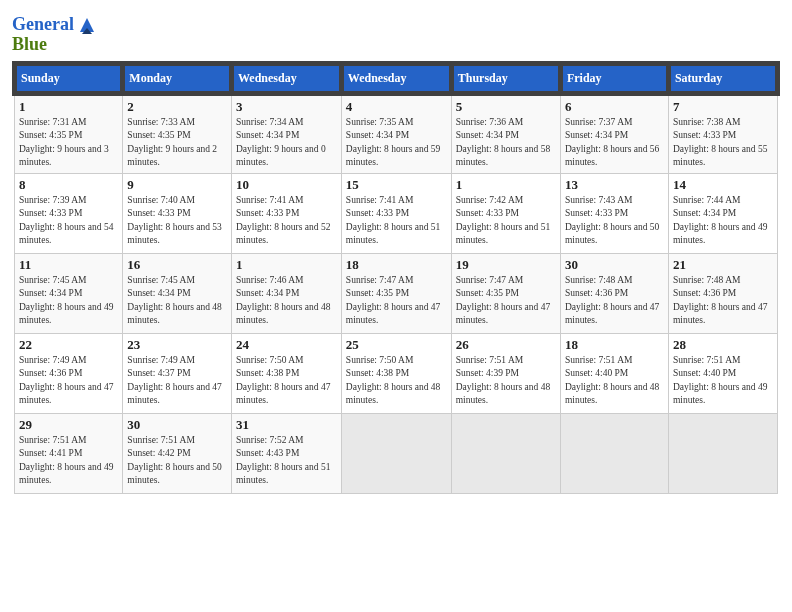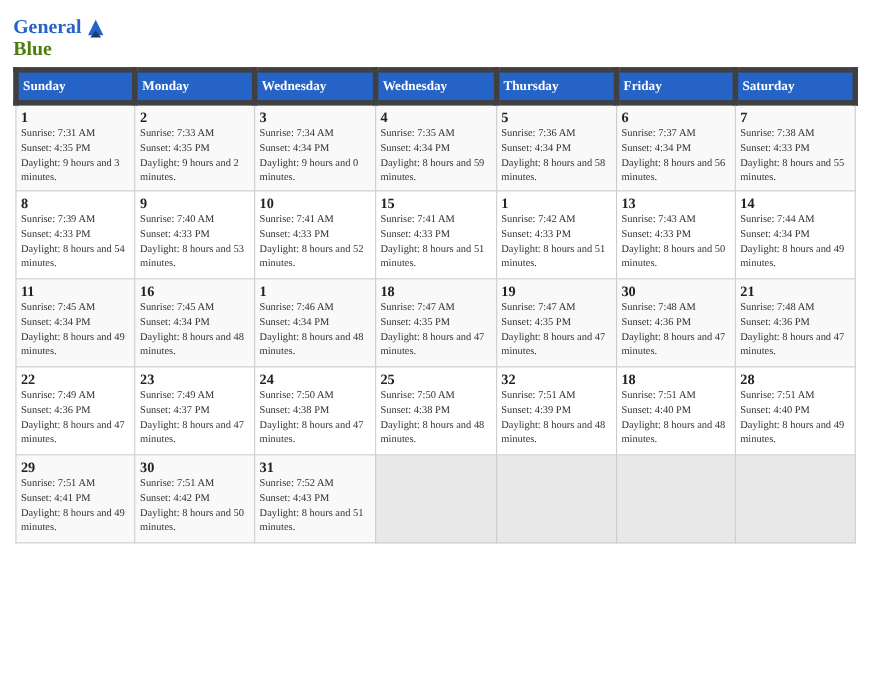--- a/index.html
+++ b/index.html
@@ -332,21 +332,21 @@
         </td>
           <td>
           <span class="day-num">25</span>
           <span class="day-detail">
             Sunrise: 7:50 AM<br>
             Sunset: 4:38 PM<br>
             Daylight: 8 hours and 48 minutes.
           </span>
         </td>
           <td>
-          <span class="day-num">32</span>
+          <span class="day-num">26</span>
           <span class="day-detail">
             Sunrise: 7:51 AM<br>
             Sunset: 4:39 PM<br>
             Daylight: 8 hours and 48 minutes.
           </span>
         </td>
           <td>
           <span class="day-num">18</span>
           <span class="day-detail">
             Sunrise: 7:51 AM<br>

